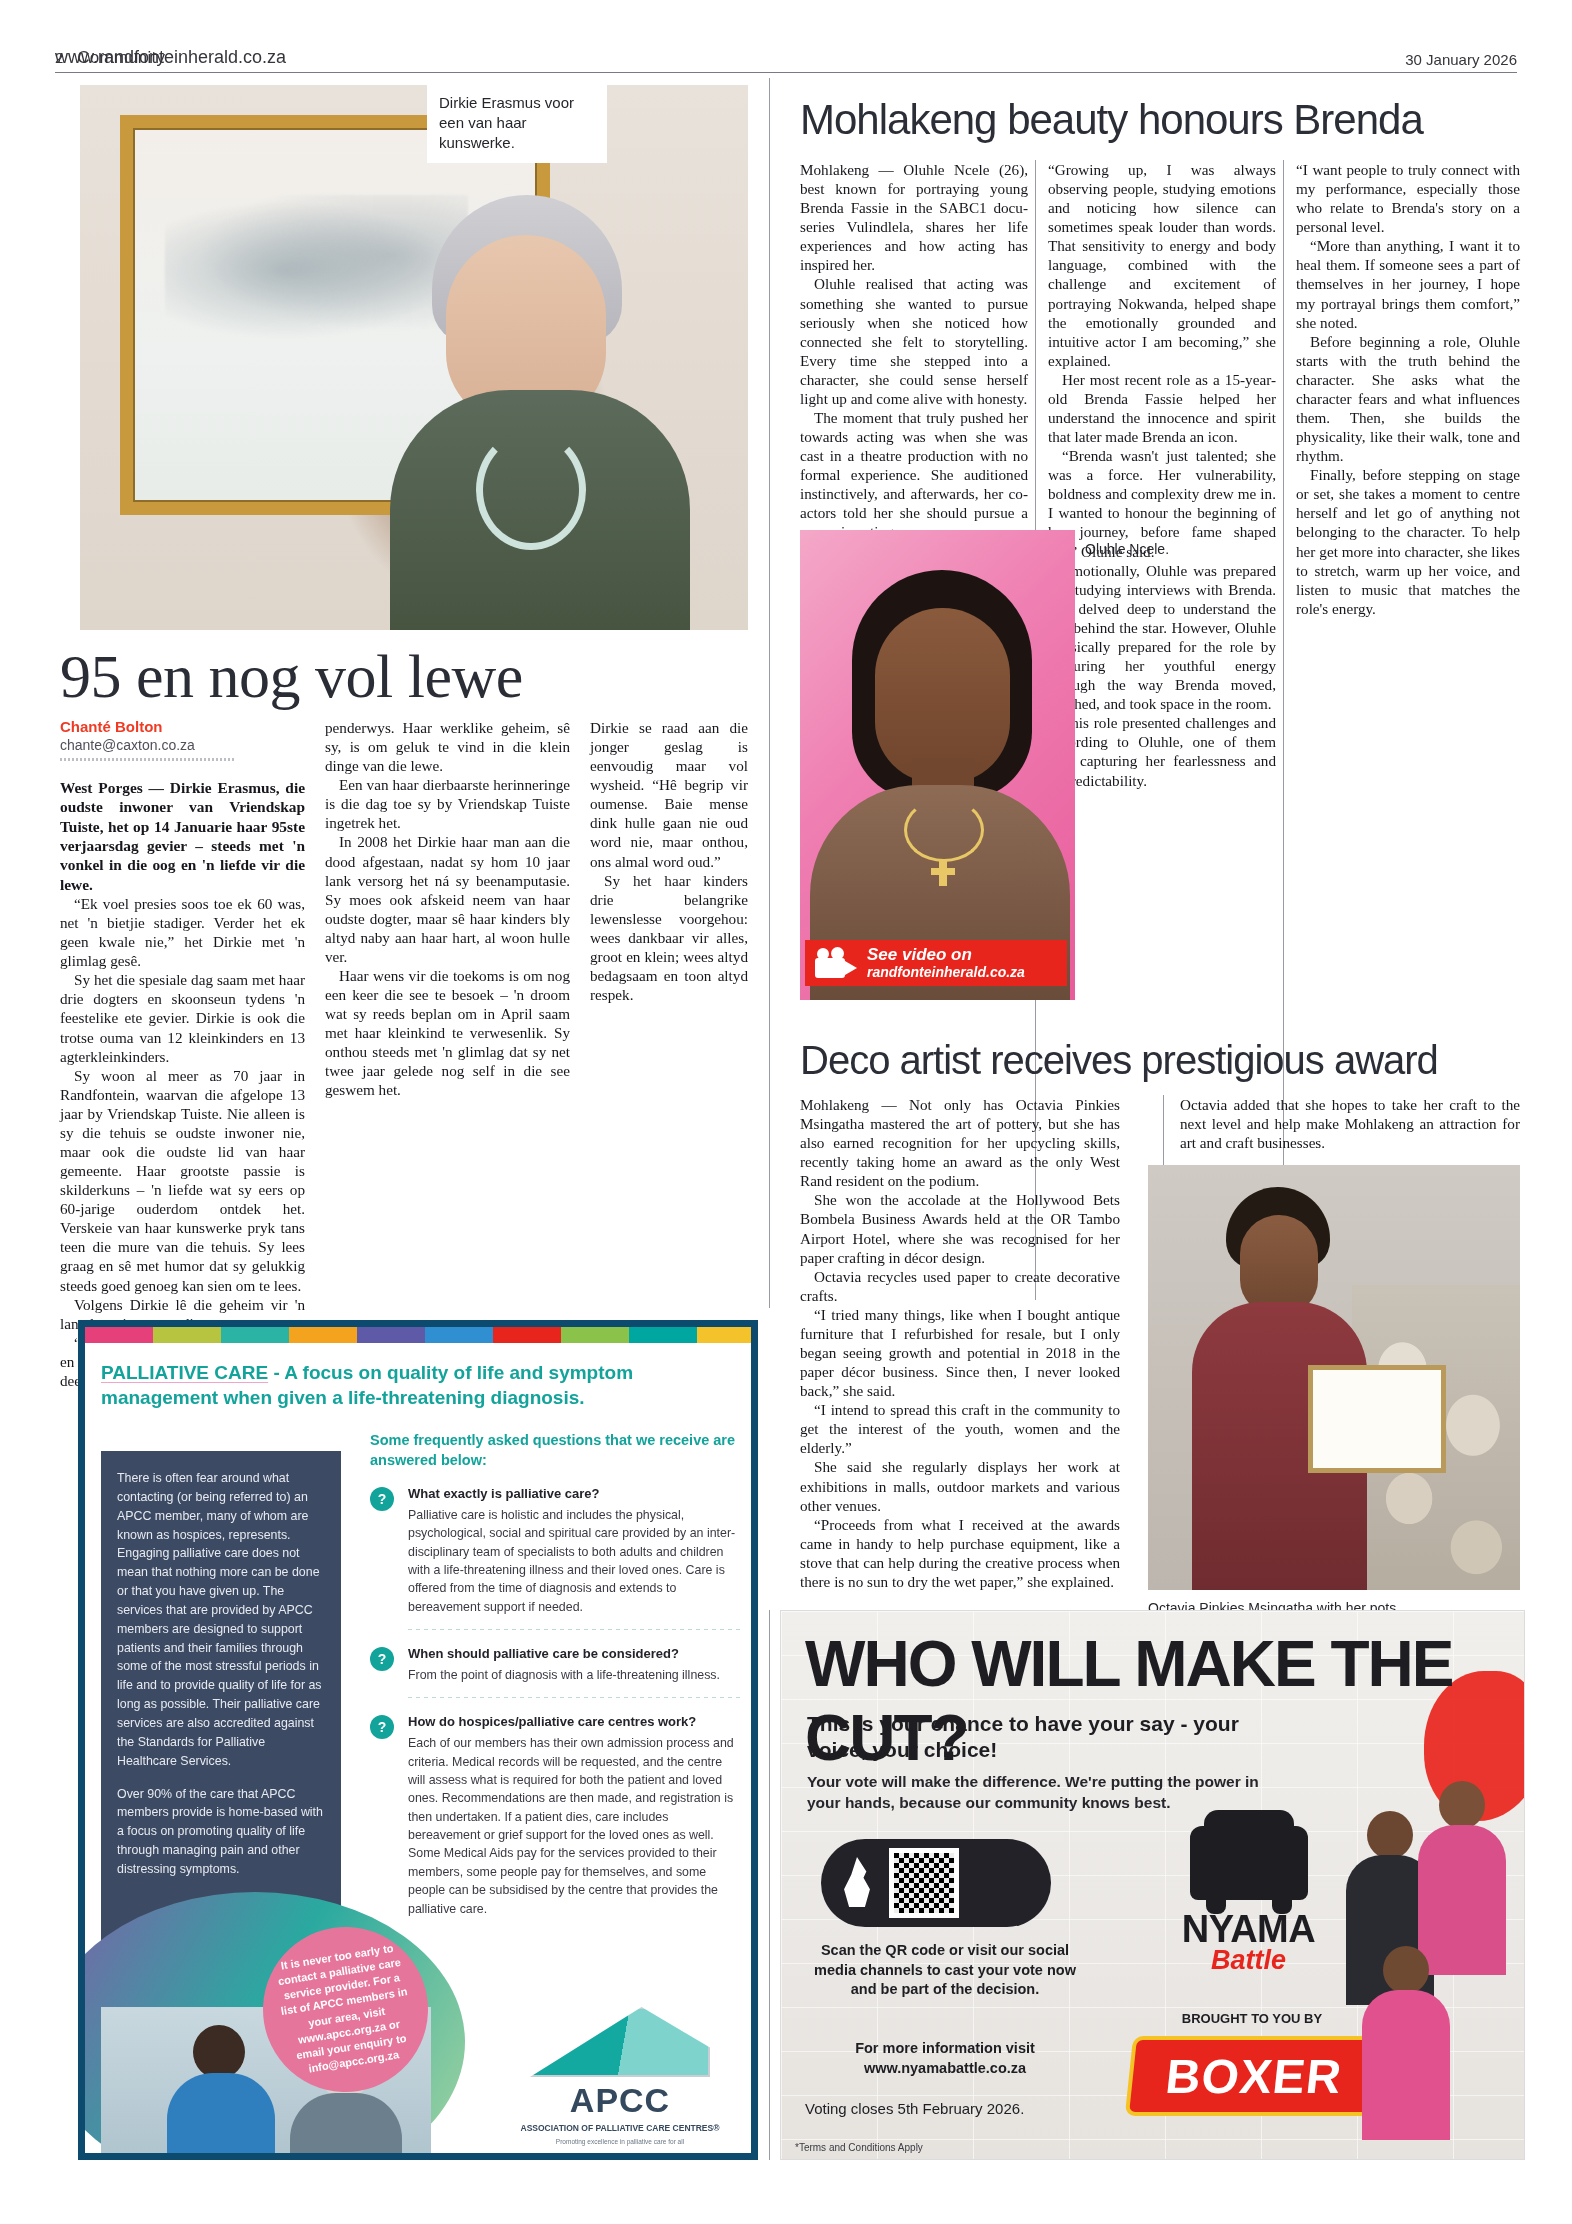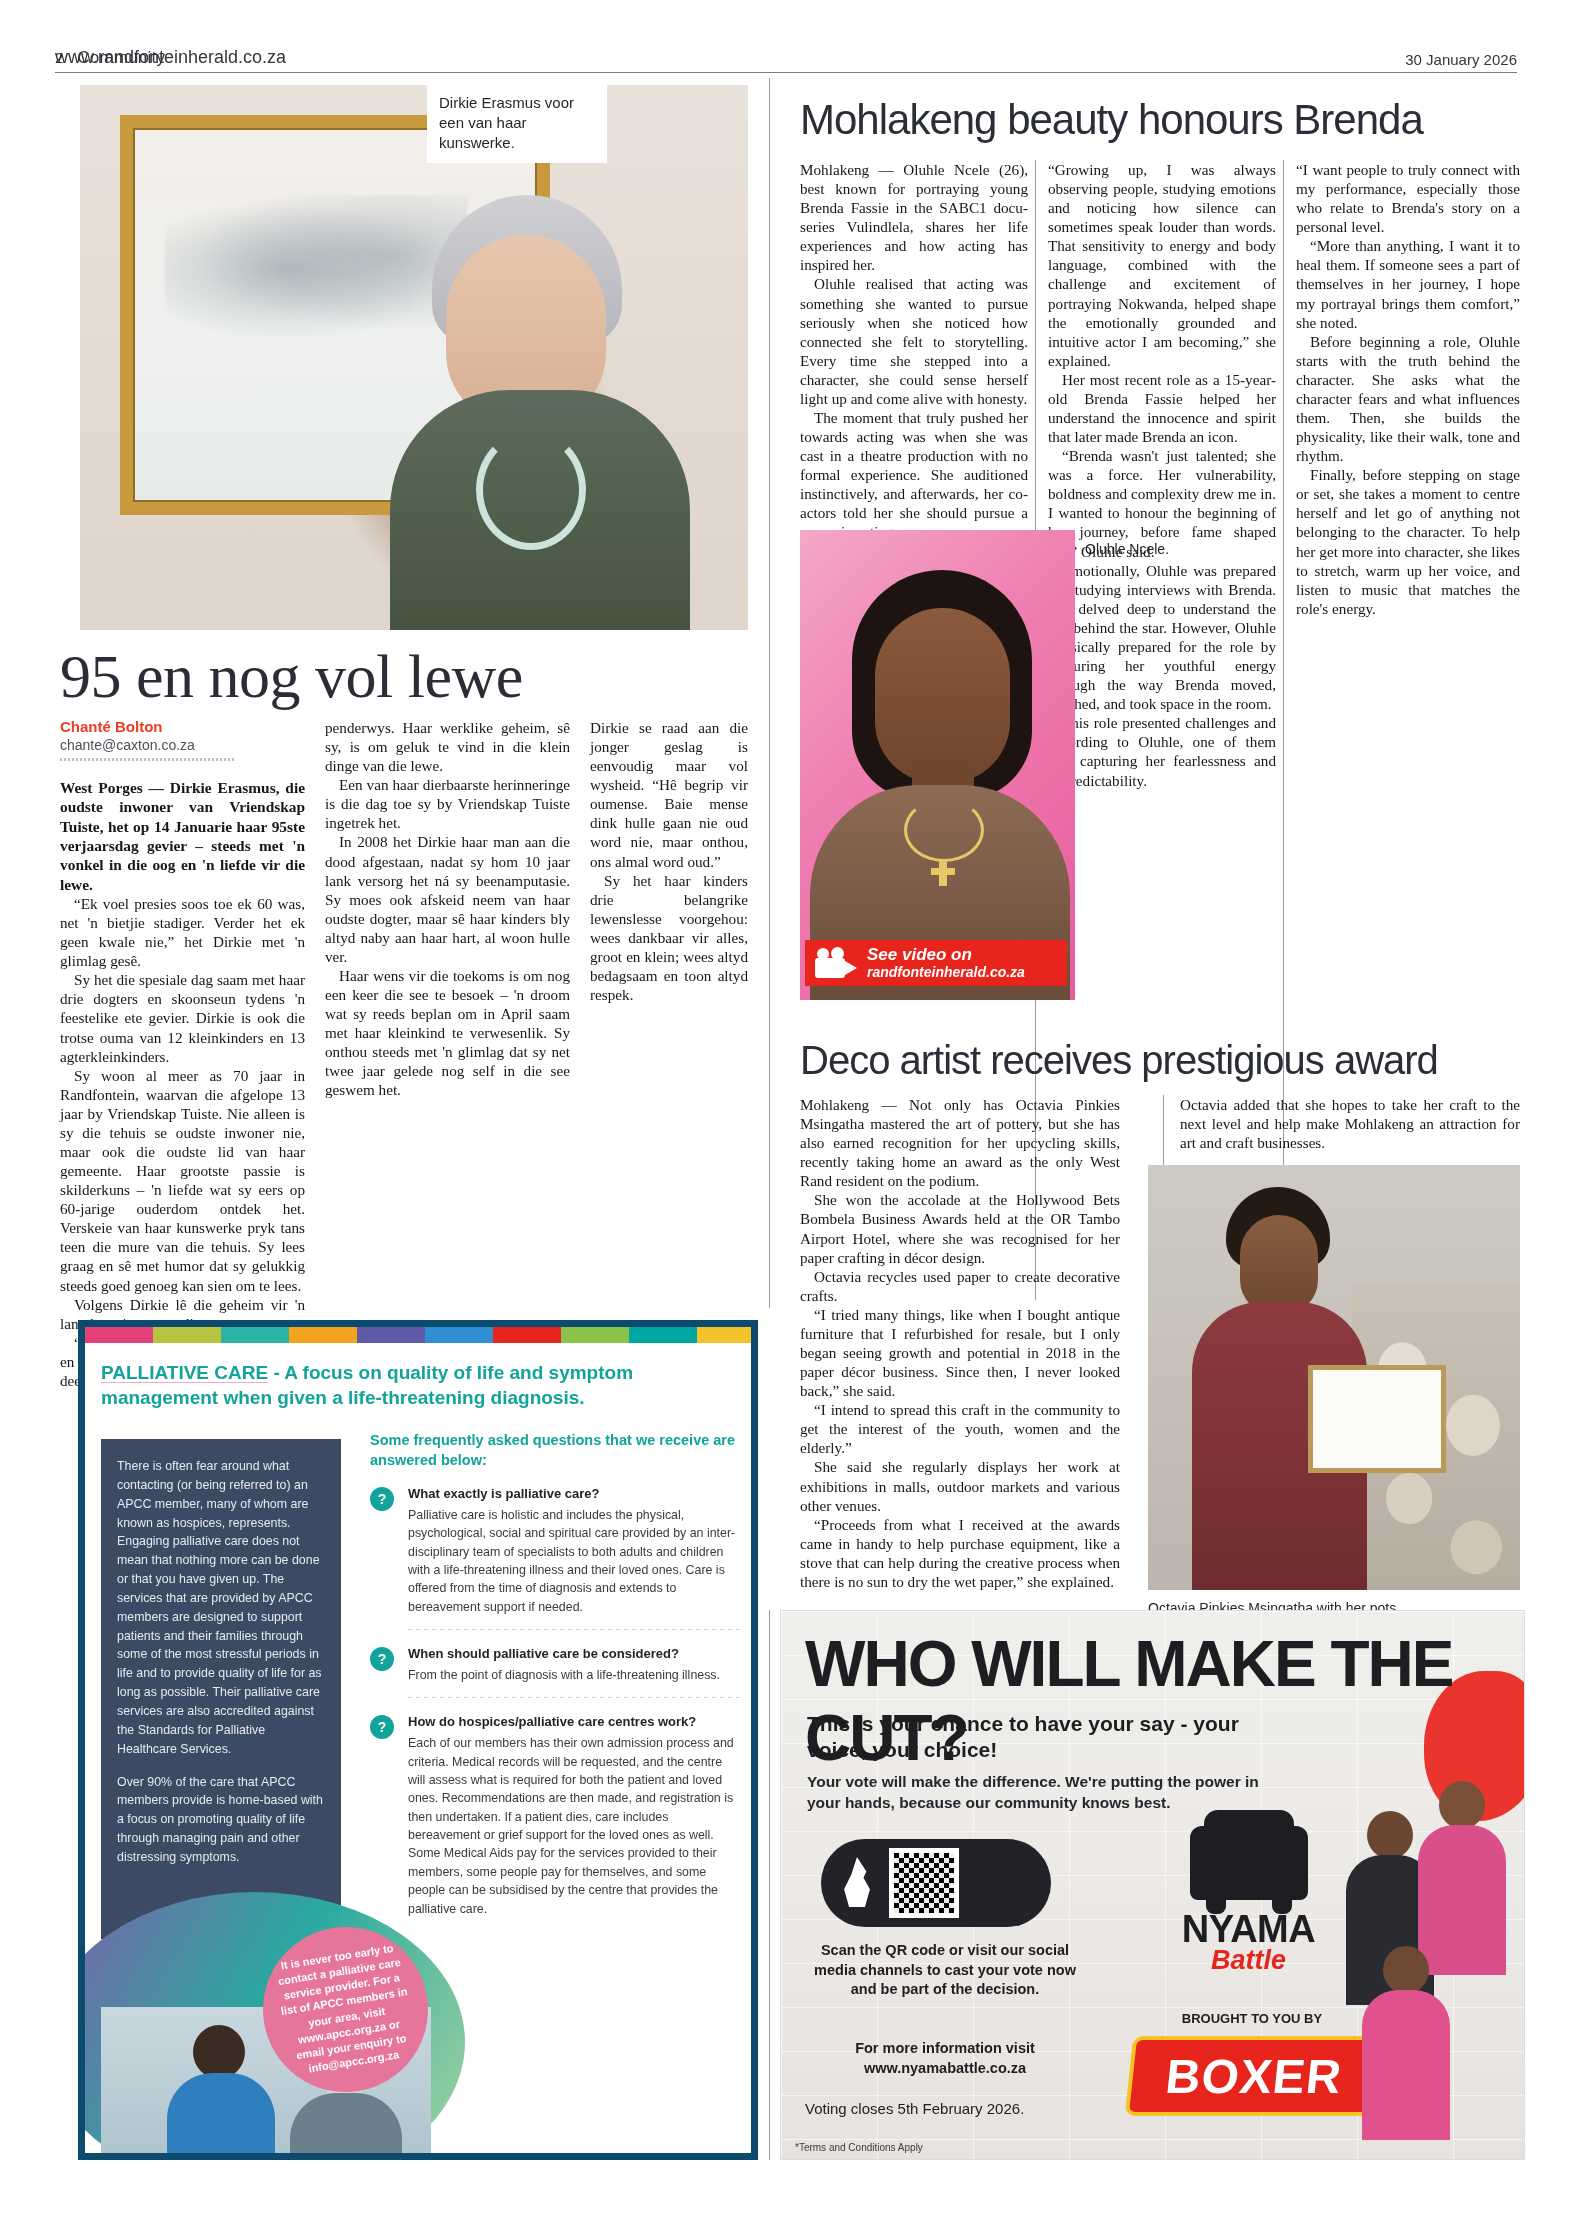--- a/index.html
+++ b/index.html
@@ -166,21 +166,21 @@
   .apcc {
     position:absolute; left:78px; top:1320px; width:680px; height:840px;
     background:#fff; border:7px solid #0c4a6e; overflow:hidden;
   }
   .apcc-strip { position:absolute; left:0; top:0; width:680px; height:16px; display:flex; }
   .apcc-strip span { flex:1; height:100%; }
   .apcc-head { position:absolute; left:16px; top:34px; width:640px;
     font-size:19px; font-weight:bold; line-height:1.3; color:#12a39b; }
   .apcc-head u { text-decoration-color:#f0a6c8; text-underline-offset:3px; }
   .apcc-panel {
-    position:absolute; left:16px; top:112px; width:240px; height:500px;
+    position:absolute; left:16px; top:124px; width:240px; height:500px;
     background:#3c4a63; color:#e7eaf0; padding:18px 16px;
     font-size:12.4px; line-height:1.52;
   }
   .apcc-panel p + p { margin-top:14px; }
   .apcc-faq { position:absolute; left:285px; top:104px; width:370px; }
   .faq-title { font-size:14.5px; font-weight:bold; color:#12a39b; line-height:1.35; }
   .faq-item { margin-top:16px; position:relative; padding-left:38px; }
   .faq-q-icon {
     position:absolute; left:0; top:1px; width:24px; height:24px; border-radius:50%;
     background:#12a39b; color:#fff; font-size:14px; font-weight:bold;
@@ -458,20 +458,26 @@
       <div class="ap-nurse">
           <div class="ap-n-head"></div>
           <div class="ap-n-body"></div>
         </div>
       <div class="ap-pat">
           <div class="ap-p-head"></div>
           <div class="ap-p-body"></div>
         </div>
     </div>
     <div class="apcc-circle">It is never too early to contact a palliative care service provider. For a list of APCC members in your area, visit www.apcc.org.za or email your enquiry to info@apcc.org.za</div>
+    <div class="apcc-logo">
+      <div class="apcc-logo-mark"></div>
+      <div class="apcc-logo-name">APCC</div>
+      <div class="apcc-logo-sub">ASSOCIATION OF PALLIATIVE CARE CENTRES®</div>
+      <div class="apcc-logo-tag">Promoting excellence in palliative care for all</div>
+    </div>
   </div>
 
   <div class="boxer">
     <div class="brick"></div>
     <div class="bx-splash"></div>
     <div class="bx-head">WHO WILL MAKE THE CUT?</div>
     <div class="bx-sub">This is your chance to have your say - your voice, your choice!</div>
     <div class="bx-body">Your vote will make the difference. We're putting the power in your hands, because our community knows best.</div>
     <div class="bx-qr-wrap">
       <div class="bx-flame"></div>

